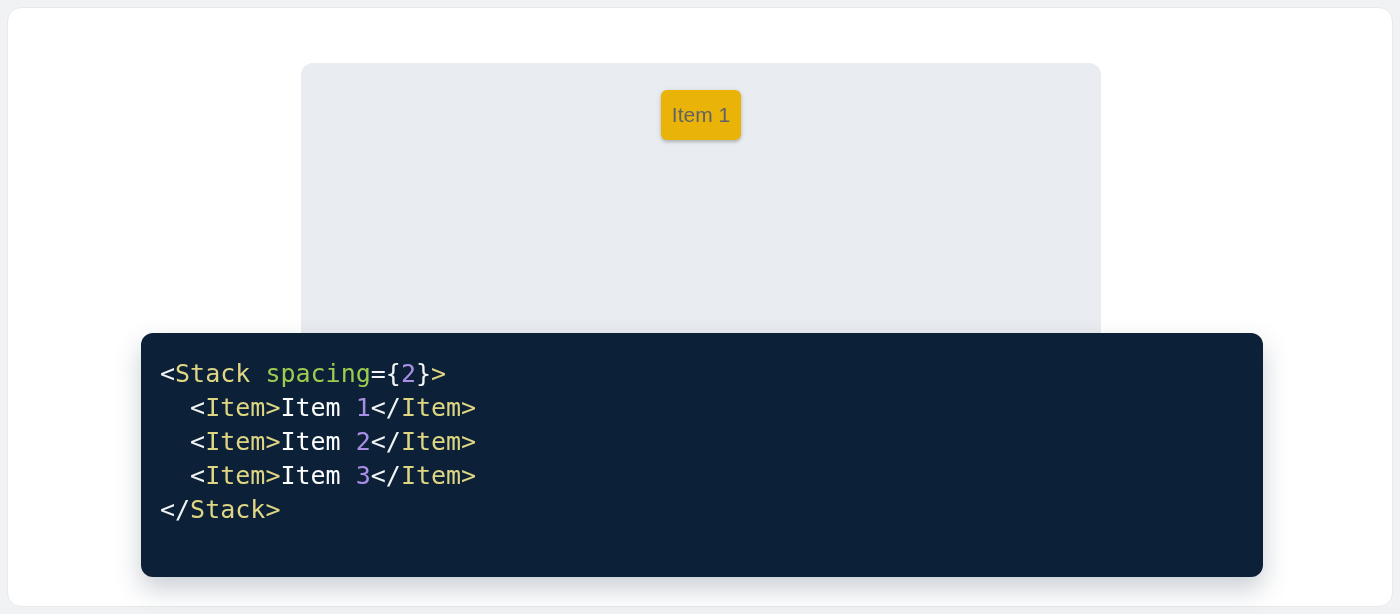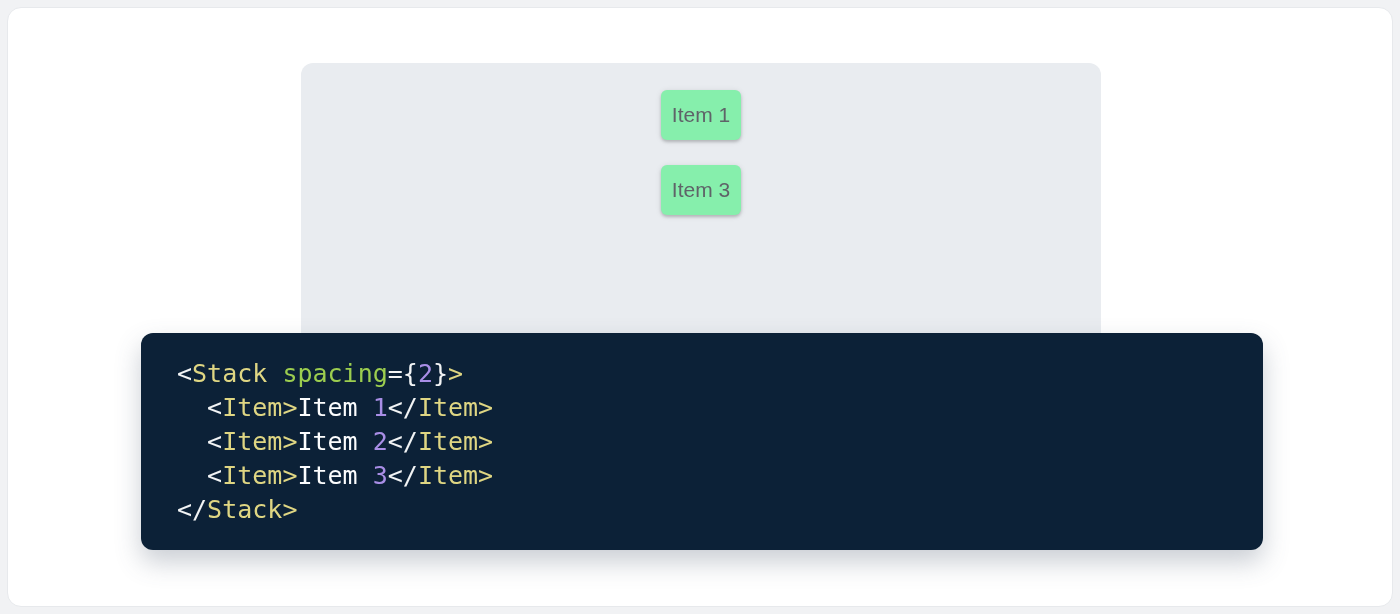--- a/index.html
+++ b/index.html
@@ -27,53 +27,52 @@
     position: absolute;
     left: 0; top: 27px;
     width: 100%;
     display: flex;
     flex-direction: column;
     align-items: center;
     gap: 25px;
   }
   .item-card {
     width: 80px; height: 50px;
-    background: #86efac;
+    background: #eab308;
     border-radius: 6px;
     display: flex;
     align-items: center;
     justify-content: center;
     font-size: 21px;
     color: var(--item_text, #5f6368);
     box-shadow: 0 2px 3px rgba(0,0,0,0.18), 0 1px 6px rgba(0,0,0,0.10);
   }
   .code-block {
     position: absolute;
     left: 133px; top: 325px;
-    width: 1122px; height: 217px;
+    width: 1122px; height: 244px;
     background: var(--code_bg, #0c2137);
     border-radius: 12px;
-    padding: 24px 36px;
+    padding: 24px 19px;
     box-shadow: 0 12px 26px rgba(80, 92, 112, 0.30);
   }
   .code-pre {
     margin: 0;
     font-family: "DejaVu Sans Mono", monospace;
     font-size: 25px;
     line-height: 34px;
     font-weight: 500;
     white-space: pre;
   }
 </style>
 </head>
 <body>
 
 <div class="surface">
   <div class="demo-panel">
     <div class="stack">
         <div class="item-card">Item 1</div>
-        <div class="item-card">Item 3</div>
       </div>
   </div>
   <div class="code-block">
     <pre class="code-pre"><div class="code-line"><span style="color: rgb(242, 244, 245);">&lt;</span><span style="color: rgb(223, 214, 131);">Stack</span><span style="color: rgb(252, 253, 254);"> </span><span style="color: rgb(156, 205, 79);">spacing</span><span style="color: rgb(242, 244, 245);">=</span><span style="color: rgb(242, 244, 245);">{</span><span style="color: rgb(169, 142, 230);">2</span><span style="color: rgb(242, 244, 245);">}</span><span style="color: rgb(223, 214, 131);">&gt;</span></div><div class="code-line"><span style="color: rgb(252, 253, 254);">  </span><span style="color: rgb(242, 244, 245);">&lt;</span><span style="color: rgb(223, 214, 131);">Item</span><span style="color: rgb(223, 214, 131);">&gt;</span><span style="color: rgb(252, 253, 254);">Item </span><span style="color: rgb(169, 142, 230);">1</span><span style="color: rgb(242, 244, 245);">&lt;/</span><span style="color: rgb(223, 214, 131);">Item</span><span style="color: rgb(223, 214, 131);">&gt;</span></div><div class="code-line"><span style="color: rgb(252, 253, 254);">  </span><span style="color: rgb(242, 244, 245);">&lt;</span><span style="color: rgb(223, 214, 131);">Item</span><span style="color: rgb(223, 214, 131);">&gt;</span><span style="color: rgb(252, 253, 254);">Item </span><span style="color: rgb(169, 142, 230);">2</span><span style="color: rgb(242, 244, 245);">&lt;/</span><span style="color: rgb(223, 214, 131);">Item</span><span style="color: rgb(223, 214, 131);">&gt;</span></div><div class="code-line"><span style="color: rgb(252, 253, 254);">  </span><span style="color: rgb(242, 244, 245);">&lt;</span><span style="color: rgb(223, 214, 131);">Item</span><span style="color: rgb(223, 214, 131);">&gt;</span><span style="color: rgb(252, 253, 254);">Item </span><span style="color: rgb(169, 142, 230);">3</span><span style="color: rgb(242, 244, 245);">&lt;/</span><span style="color: rgb(223, 214, 131);">Item</span><span style="color: rgb(223, 214, 131);">&gt;</span></div><div class="code-line"><span style="color: rgb(242, 244, 245);">&lt;/</span><span style="color: rgb(223, 214, 131);">Stack</span><span style="color: rgb(223, 214, 131);">&gt;</span></div></pre>
   </div>
 </div>
 
 </body></html>

